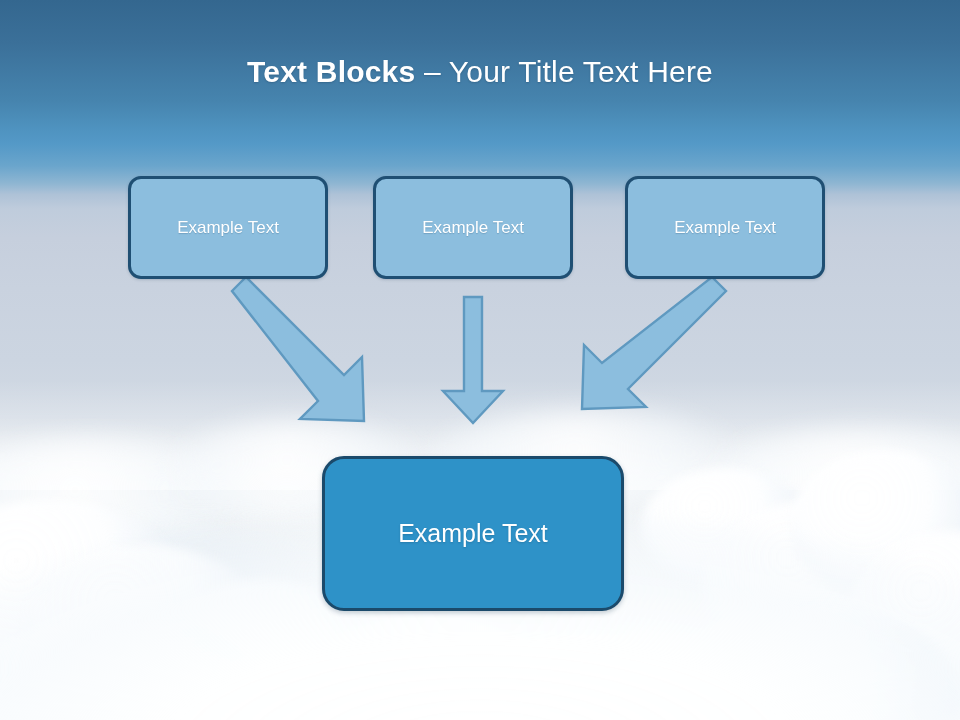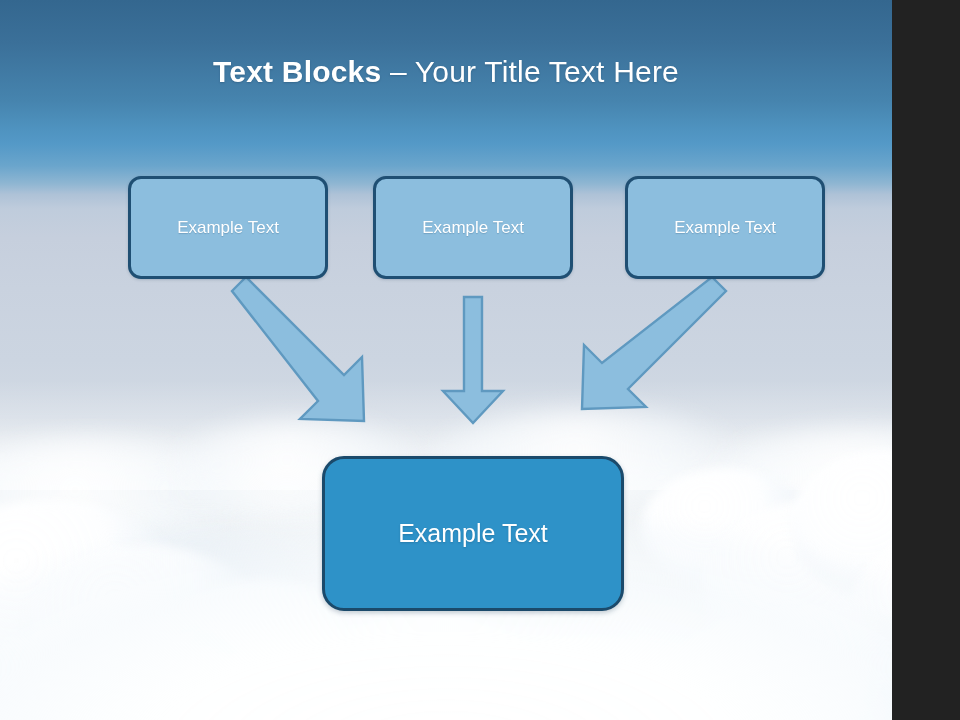--- a/index.html
+++ b/index.html
@@ -2,21 +2,21 @@
 <html><head>
 <meta charset="utf-8">
 <style>
   html, body {
     margin: 0;
     padding: 0;
     background: #222;
   }
   #slide {
     position: relative;
-    width: 892px;
+    width: 960px;
     height: 720px;
     overflow: hidden;
     font-family: "Liberation Sans", sans-serif;
     background: linear-gradient(to bottom,
         #34678f 0%,
         #3b7099 6%,
         #4684ae 14%,
         #4f93c0 18%,
         #5499c7 20%,
         #6aa5cc 23%,

